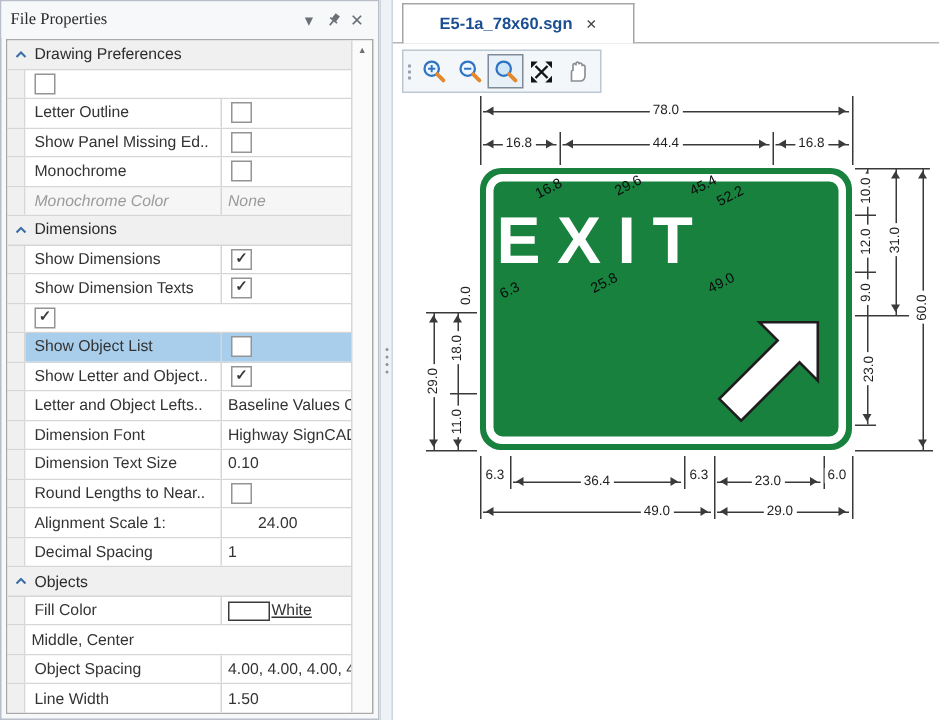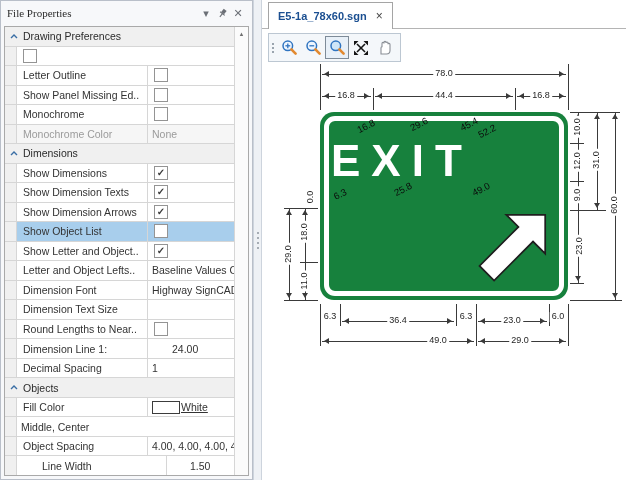--- a/index.html
+++ b/index.html
@@ -9,49 +9,49 @@
     border:1px solid #b9bfc9;box-sizing:border-box;}
   .panel-title{height:24px;display:flex;align-items:center;padding:0 6px;background:#f7f8fa;font-family:Liberation Serif, serif;}
   .panel-title .t{font-size:11px;color:#2b2b2b;flex:1;}
   .panel-title .ic{width:16px;height:16px;display:flex;align-items:center;justify-content:center;
     color:#6b6f76;font-size:11px;cursor:default;}
   .grid{position:absolute;left:3px;top:25px;right:3px;bottom:3px;border:1px solid #a9a9a9;
     background:#fff;display:flex;}
   .rows{flex:1;display:flex;flex-direction:column;min-width:0;}
   .prow{flex:1;display:flex;align-items:stretch;border-bottom:1px solid #d6d6d6;min-height:0;
     font-size:10.5px;color:#333;}
-  .prow:last-child{border-bottom:none;gap:19px;}
+  .prow:last-child{border-bottom:none;}
   .gutter{width:11px;background:#f0f0f0;border-right:1px solid #d6d6d6;flex:none;}
   .ncell{width:124px;flex:none;display:flex;align-items:center;padding-left:6px;
     border-right:1px solid #d6d6d6;overflow:hidden;white-space:nowrap;background:#fff;}
   .vcell{flex:1;display:flex;align-items:center;padding-left:4px;overflow:hidden;
     white-space:nowrap;background:#fff;}
   .prow.section{background:#f0f0f0;}
   .prow.section .sec-arrow{width:18px;display:flex;align-items:center;justify-content:center;flex:none;}
   .prow.section .sec-label{display:flex;align-items:center;font-size:10.5px;color:#2b2b2b;}
   .prow.selected .ncell,.prow.selected .vcell{background:#a8ceec;}
-  .prow.disabled .ncell,.prow.disabled .vcell{background:#f6f6f6;color:#9b9b9b;}
+  .prow.disabled .ncell,.prow.disabled .vcell{background:#f6f6f6;color:#9b9b9b;font-style:italic;}
   .cbx{width:12px;height:12px;border:1px solid #949494;background:#fff;margin-left:2px;
     display:flex;align-items:center;justify-content:center;font-size:10px;font-weight:bold;
     color:#3a3a3a;line-height:1;flex:none;}
   .swatch{width:26px;height:11px;background:#fff;border:1px solid #3c3c3c;margin-right:1px;flex:none;}
   .scrollcol{width:13px;flex:none;border-left:1px solid #d6d6d6;background:#fbfbfb;
     display:flex;flex-direction:column;align-items:center;}
   .scrollup{width:100%;height:13px;display:flex;align-items:center;justify-content:center;
     font-size:6px;color:#707070;}
   
   .splitter{position:absolute;left:253px;top:0;width:9px;height:480px;background:#eef1f5;
     border-left:1px solid #cdd4dd;border-right:1px solid #cdd4dd;box-sizing:border-box;
     display:flex;flex-direction:column;align-items:center;justify-content:center;gap:3px;}
   .splitter i{width:2px;height:2px;background:#8d949e;border-radius:50%;display:block;}
   
   .right-pane{position:absolute;left:262px;top:0;right:0;height:480px;background:#fff;}
   .tabbar{position:absolute;left:0;top:2px;right:0;height:26px;border-bottom:1px solid #b4b4b4;}
   .tab{position:absolute;left:6px;top:0;height:26px;background:#fff;border:1px solid #a5a5a5;
-    border-bottom:none;display:flex;align-items:center;padding:0 9px;gap:9px;z-index:2;}
+    border-bottom:none;display:flex;align-items:center;padding:0 24px;gap:9px;z-index:2;}
   .tab .lbl{font-size:11px;font-weight:bold;color:#1b4f91;}
   .tab .x{font-size:12px;color:#444;line-height:1;}
   .toolbar{position:absolute;left:6px;top:33px;height:27px;display:flex;align-items:center;
     background:#f4f7fa;border:1px solid #bcc7d2;padding:0 3px 0 1px;gap:0;}
   .grip{width:5px;height:18px;display:flex;flex-direction:column;justify-content:center;gap:2px;
     margin-right:2px;}
   .grip i{width:2px;height:2px;background:#9aa4ae;display:block;margin:0 auto;}
   .tbtn{width:24px;height:23px;display:flex;align-items:center;justify-content:center;}
   .tbtn.selected{border:1px solid #7e8b98;background:#e8f0f8;box-sizing:border-box;}
   
@@ -150,21 +150,20 @@
         </div>
         <div class="prow">
           <div class="gutter"></div>
           <div class="ncell">Show Dimension Texts</div>
           <div class="vcell">
             <div class="cbx">✓</div>
           </div>
         </div>
         <div class="prow">
           <div class="gutter"></div>
-          <div class="ncell">Show Dimension Arrows</div>
           <div class="vcell">
             <div class="cbx">✓</div>
           </div>
         </div>
         <div class="prow selected">
           <div class="gutter"></div>
           <div class="ncell">Show Object List</div>
           <div class="vcell">
             <div class="cbx"></div>
           </div>
@@ -186,31 +185,34 @@
         <div class="prow">
           <div class="gutter"></div>
           <div class="ncell">Dimension Font</div>
           <div class="vcell">
             <div class="" style="display: inline;">Highway SignCAD Plu</div>
           </div>
         </div>
         <div class="prow">
           <div class="gutter"></div>
           <div class="ncell">Dimension Text Size</div>
+          <div class="vcell">
+            <div class="" style="display: inline;">0.10</div>
+          </div>
         </div>
         <div class="prow">
           <div class="gutter"></div>
           <div class="ncell">Round Lengths to Near..</div>
           <div class="vcell">
             <div class="cbx"></div>
           </div>
         </div>
         <div class="prow">
           <div class="gutter"></div>
-          <div class="ncell">Dimension Line 1:</div>
+          <div class="ncell">Alignment Scale 1:</div>
           <div class="vcell">
             <div class="" style="display: inline; margin-left: 20px;">24.00</div>
           </div>
         </div>
         <div class="prow">
           <div class="gutter"></div>
           <div class="ncell">Decimal Spacing</div>
           <div class="vcell">
             <div class="" style="display: inline;">1</div>
           </div>

